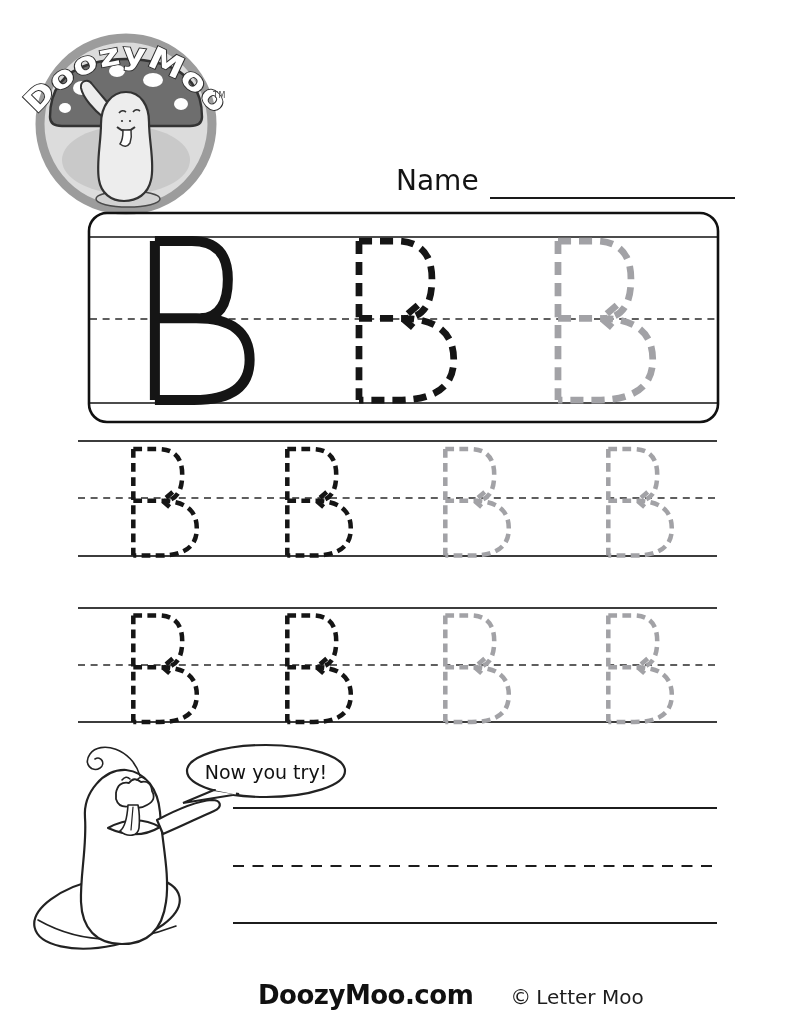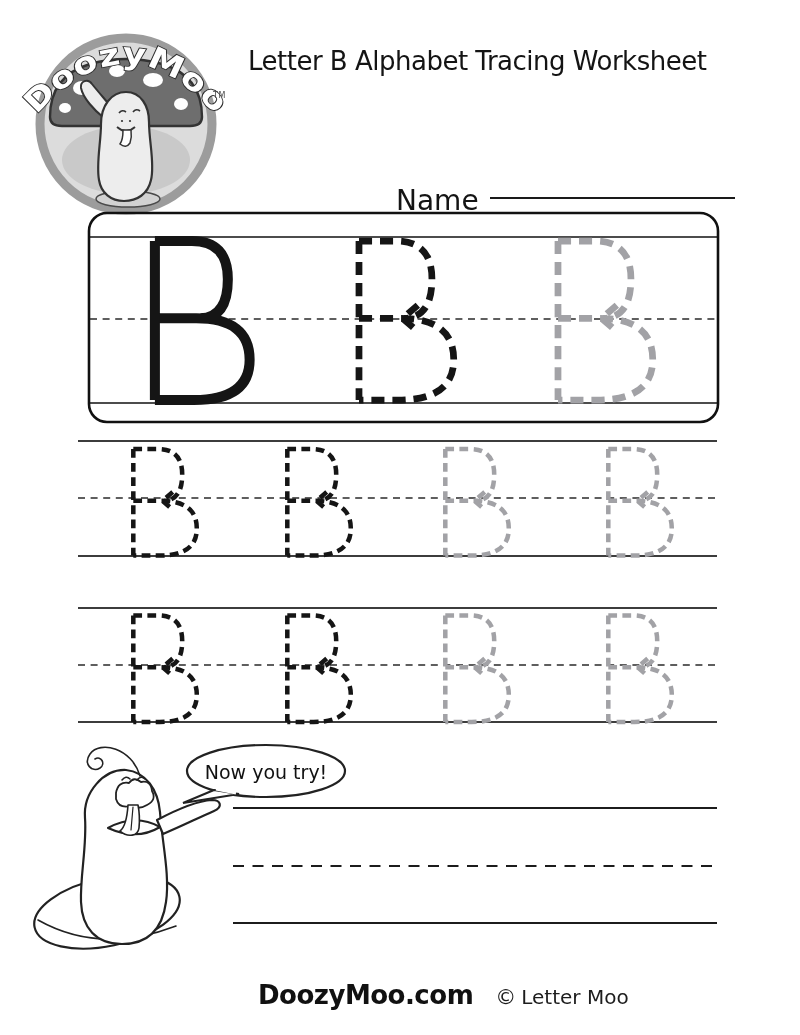--- a/index.html
+++ b/index.html
@@ -5,38 +5,38 @@
   html,body{margin:0;padding:0;background:#ffffff;}
   .page{
     position:relative;width:800px;height:1035px;background:#ffffff;overflow:hidden;
     font-family:"DejaVu Sans","Liberation Sans",sans-serif;color:#1a1a1a;
   }
   .abs{position:absolute;}
   
   .title-block{left:248px;top:42px;width:520px;}
   .title-line{font-size:26px;line-height:38px;letter-spacing:-0.5px;color:#141414;white-space:nowrap;}
   
-  .name-label{left:396px;top:164px;font-size:28px;color:#141414;margin-top:20px;}
+  .name-label{left:396px;top:164px;font-size:28px;color:#141414;}
   .name-line{left:490px;top:160px;width:245px;height:37px;border-bottom:2.4px solid #1a1a1a;}
   
   svg{display:block;}
   .b-dash{stroke-dasharray:12 7.3;stroke-width:6.2;fill:none;}
   .b-solid{stroke:#151515;stroke-width:9.2;fill:none;}
   .ink{stroke:#151515;}
   .grayletter{stroke:#a2a2a6;}
   .guide-solid{stroke:#3c3c3c;stroke-width:2.2;}
   .guide-mid{stroke:#2a2a2a;stroke-width:1.6;stroke-dasharray:7 5.6;}
   .box-line{stroke:#111;stroke-width:1.6;}
   .box-border{stroke:#111;stroke-width:2.6;fill:none;}
   .write-solid{stroke:#1c1c1c;stroke-width:2;}
   .write-dash{stroke:#1c1c1c;stroke-width:1.8;stroke-dasharray:11 8.5;}
   .outline{fill:#ffffff;stroke:#222;stroke-width:2.2;stroke-linejoin:round;stroke-linecap:round;}
   .thin{fill:none;stroke:#222;stroke-width:1.6;stroke-linecap:round;}
   
-  .footer{left:258px;top:980px;display:flex;align-items:baseline;gap:22px;}
+  .footer{left:258px;top:980px;display:flex;align-items:baseline;gap:37px;}
   .footer-site{font-size:26px;font-weight:bold;letter-spacing:-0.5px;color:#111;}
   .footer-copy{font-size:20px;color:#1d1d1d;display:flex;align-items:baseline;gap:5px;}
   .copy-symbol{font-size:21px;}
   .bubble-text{font-size:19px;fill:#111;}
   .logo-brand{font-size:30px;font-weight:bold;fill:#ffffff;stroke:#2b2b2b;stroke-width:1.7px;paint-order:stroke;letter-spacing:0.5px;}
   .tm{font-size:8px;fill:#4a4a4a;letter-spacing:0.5px;}
 </style>
 </head>
 <body>
 
@@ -66,21 +66,20 @@
     <circle cx="110" cy="103" r="1.1" fill="#333"></circle>
     <path d="M97,109 q9,8 18,0" fill="none" stroke="#333" stroke-width="1.8"></path>
     <path d="M103,112 q0,10 -3,14 q6,5 10,-1 q2,-6 1,-13 Z" fill="#fff" stroke="#333" stroke-width="1.5"></path>
 
     <path id="arcpath" d="M14,100 Q106,-8 198,100" fill="none" stroke="none"></path>
     <text class="logo-brand"><textPath href="#arcpath" startOffset="4" textLength="212" lengthAdjust="spacingAndGlyphs">DoozyMoo</textPath></text>
     <text class="tm" x="193" y="80">TM</text>
   </svg>
 
   <div class="abs title-block">
-    <div class="title-line">Letter B Alphabet Tracing Worksheet</div>
   </div>
 
   <div class="abs name-label">Name</div>
   <div class="abs name-line"></div>
 
   <svg width="0" height="0" style="position:absolute">
     <defs>
       <g id="letterB">
         <path d="M10 7 V153 M10 7 H44 Q77 7 77 42 Q77 77 52 78 M10 78 H48 Q97 78 97 116 Q97 153 46 153 H10"></path>
         <path d="M64 66 L50 78 L64 90"></path>

